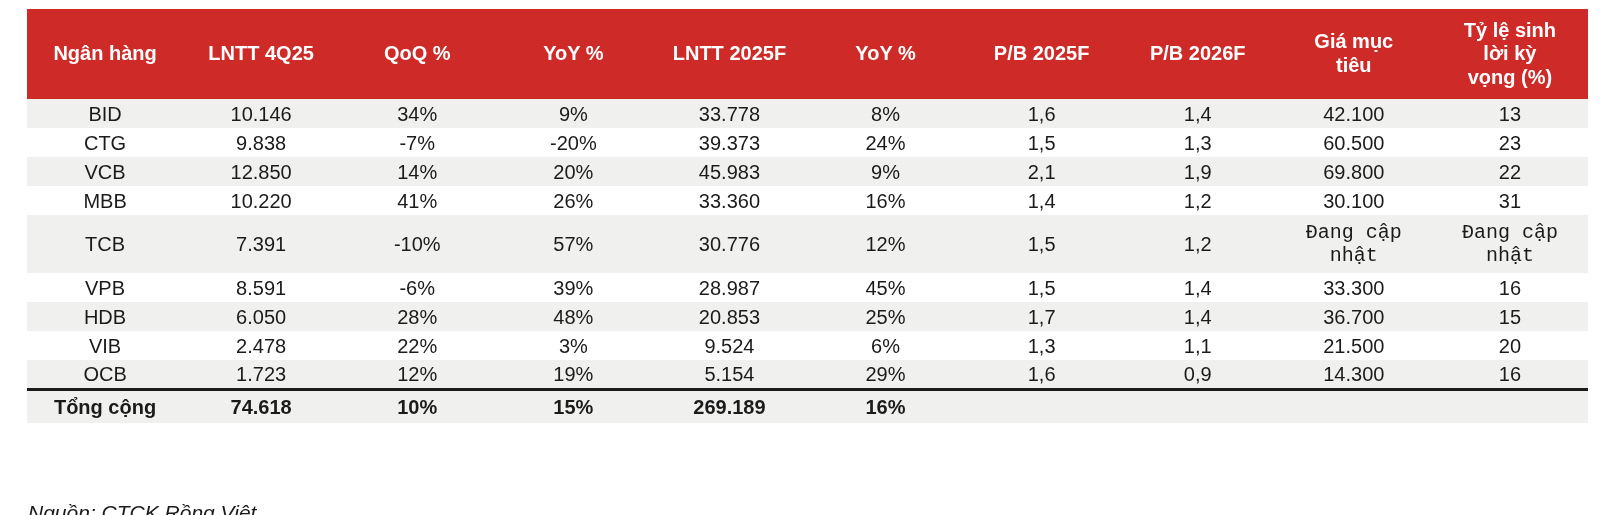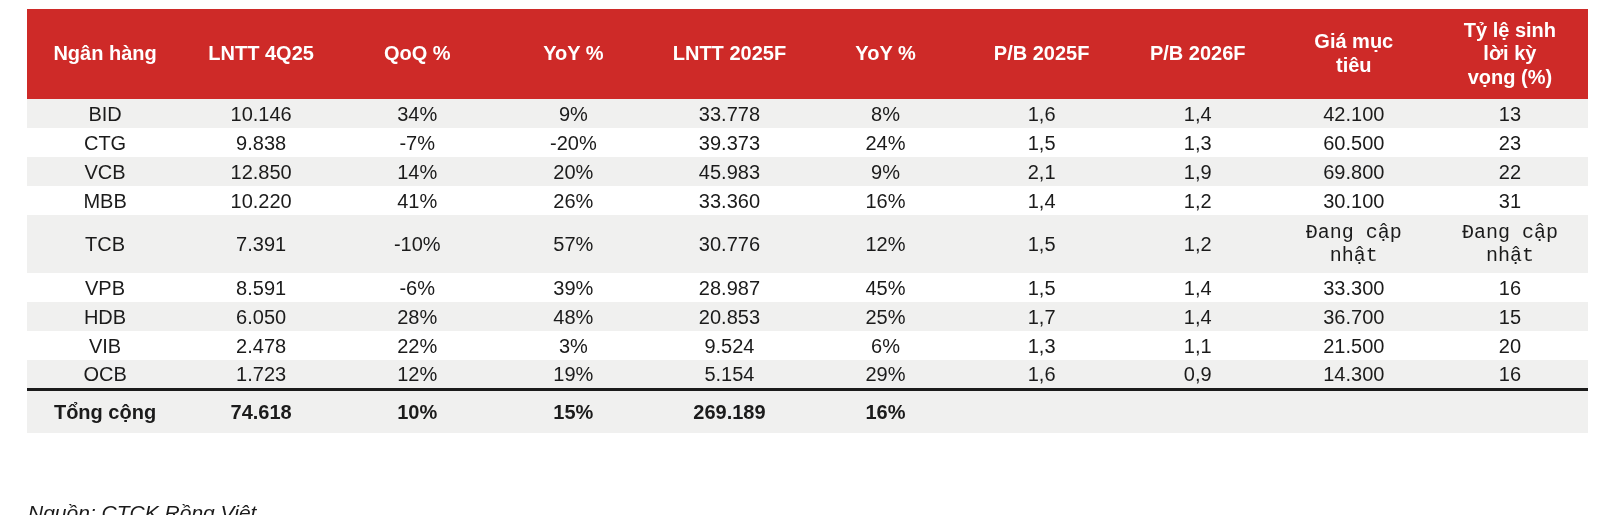--- a/index.html
+++ b/index.html
@@ -45,21 +45,21 @@
     line-height: 1.1;
   }
   tbody tr:nth-child(odd) td { background: #F0F0EF; }
   tbody tr.tall td { height: 58px; }
   .wrap { display: inline-block; max-width: 96px; line-height: 1.15; font-family: Liberation Mono, monospace; }
 
   tfoot td {
     font-weight: bold;
     background: #F0F0EF;
     border-top: 3px solid #1b1b1b;
-    height: 44px;
+    height: 34px;
   }
 
   .source-note {
     position: absolute;
     left: 28px;
     top: 501px;
     font-style: italic;
     font-size: 21px;
     color: #1b1b1b;
   }

